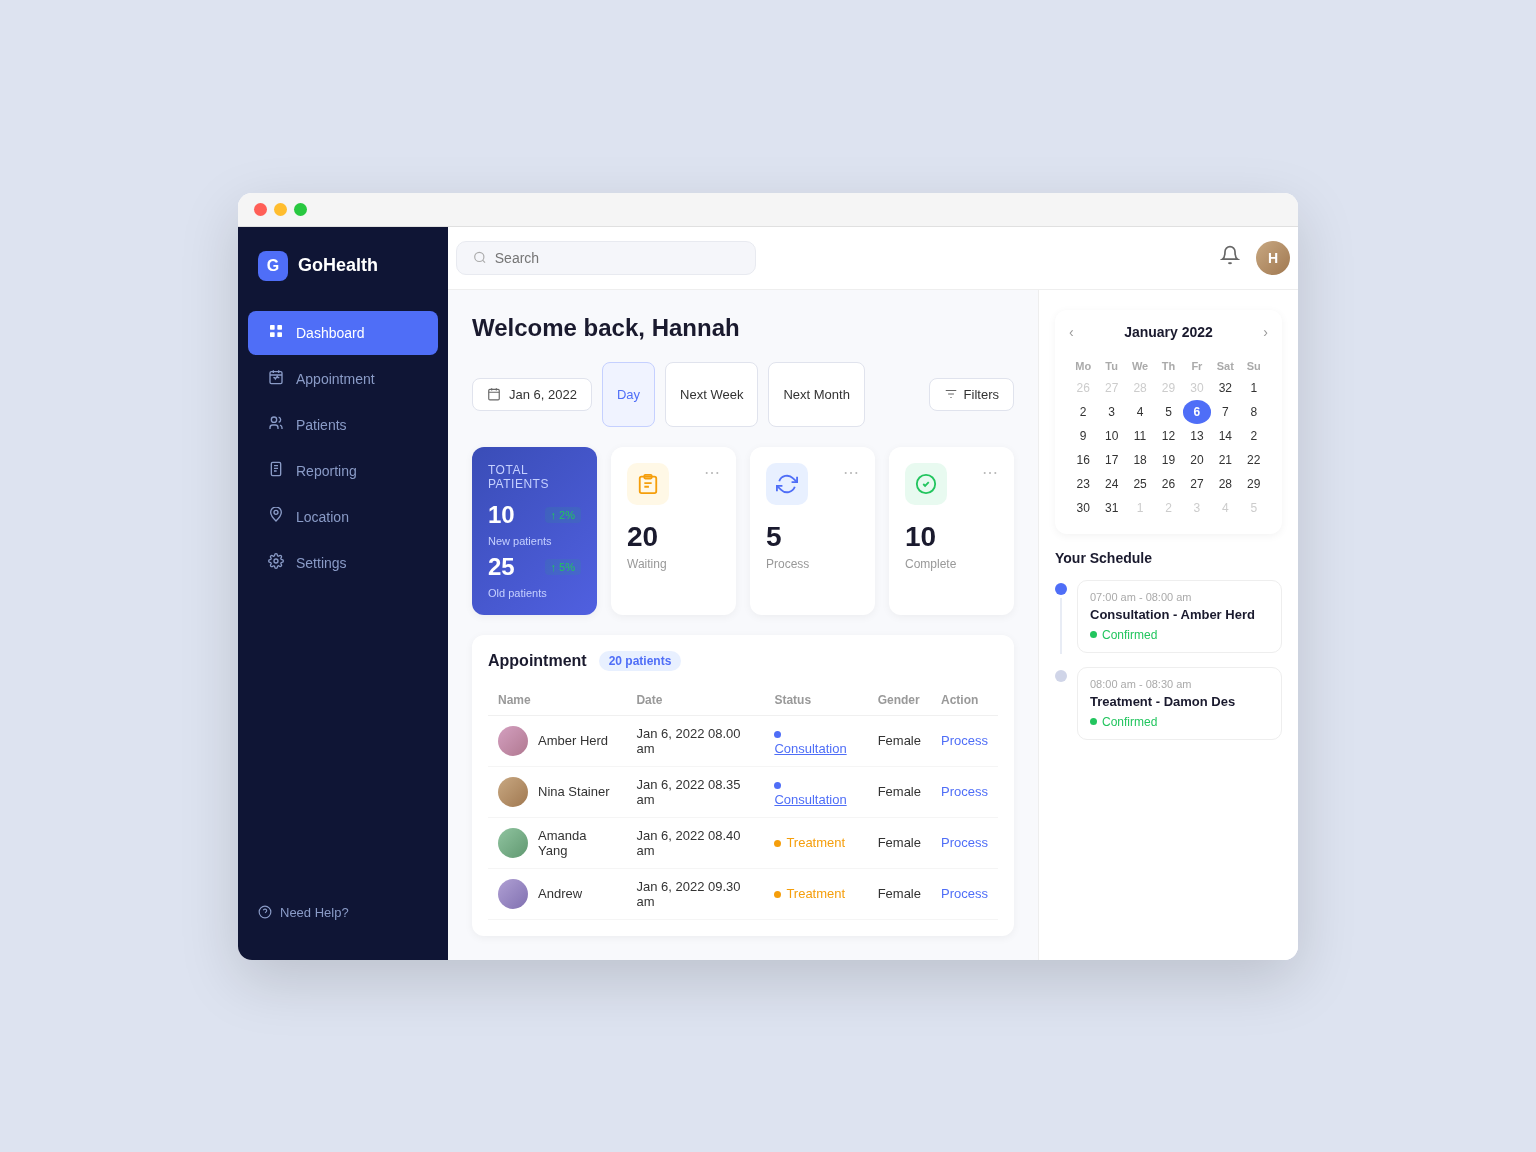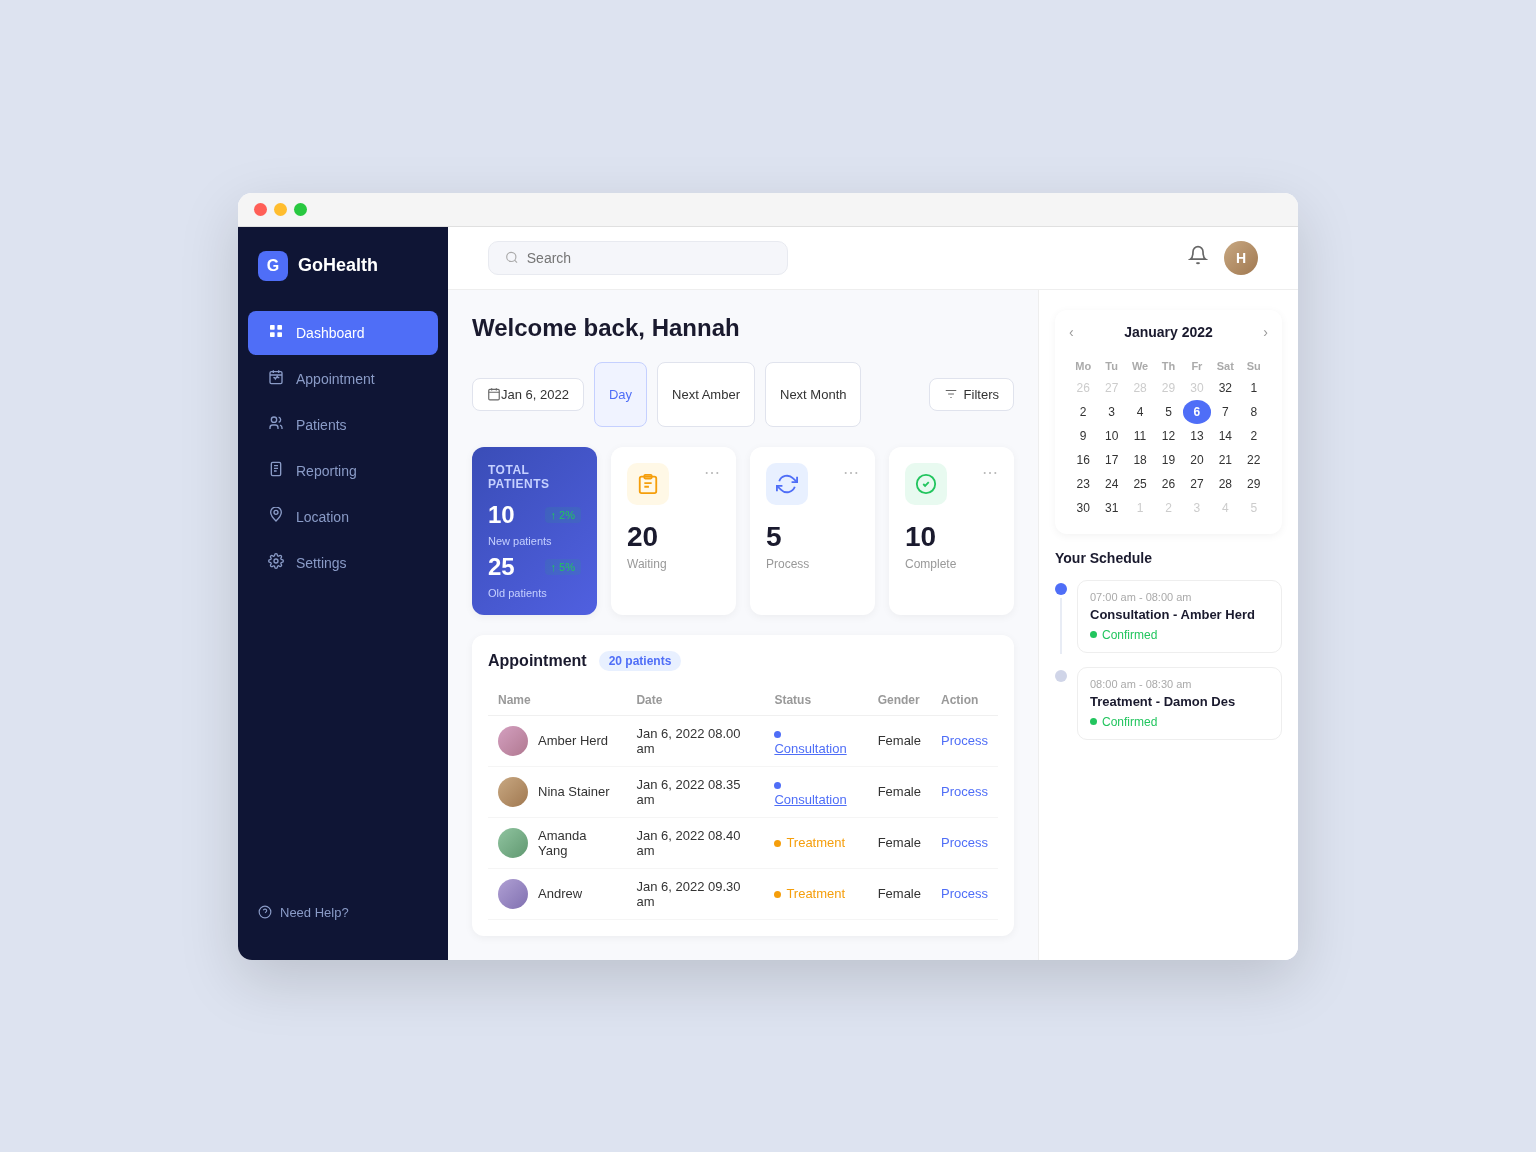--- a/index.html
+++ b/index.html
@@ -98,21 +98,21 @@
     
     .main {
       flex: 1;
       display: flex;
       flex-direction: column;
       background: #f8f9fc;
       overflow: hidden;
     }
     .topbar {
       background: #fff;
-      padding: 14px 40px;
+      padding: 14px 8px;
       display: flex;
       align-items: center;
       justify-content: space-between;
       border-bottom: 1px solid #eee;
     }
     .search-box {
       display: flex;
       align-items: center;
       gap: 8px;
       background: #f5f6fa;
@@ -179,20 +179,21 @@
     
     .filters-bar {
       display: flex;
       align-items: center;
       gap: 10px;
       margin-bottom: 20px;
     }
     .date-btn {
       display: flex;
       align-items: center;
+      gap: 8px;
       background: #fff;
       border: 1px solid #e0e3ed;
       border-radius: 8px;
       padding: 8px 14px;
       font-size: 13px;
       color: #333;
       cursor: pointer;
     }
     .filter-btn {
       background: #fff;
@@ -235,21 +236,21 @@
       box-shadow: 0 2px 8px rgba(0,0,0,0.05);
     }
     .stat-card.dark {
       background: linear-gradient(135deg, #3a4db7, #5060e0);
       color: #fff;
     }
     .stat-title {
       font-size: 12px;
       color: #8a9bc7;
       margin-bottom: 10px;
-      font-weight: 700;
+      font-weight: 400;
       text-transform: uppercase;
       letter-spacing: 0.5px;
     }
     .stat-card.dark .stat-title { color: #c5d0ff; }
     .stat-numbers { display: flex; flex-direction: column; gap: 6px; }
     .stat-row { display: flex; align-items: center; justify-content: space-between; }
     .stat-num { font-size: 24px; font-weight: 700; color: #1a1a2e; }
     .stat-card.dark .stat-num { color: #fff; }
     .stat-badge {
       font-size: 11px;
@@ -532,21 +533,21 @@
 
           <div class="filters-bar">
             <button class="date-btn">
               <svg width="14" height="14" viewBox="0 0 24 24" fill="none" stroke="#666" stroke-width="2">
                   <rect x="3" y="4" width="18" height="18" rx="2"></rect>
                   <path d="M3 9h18M8 2v4M16 2v4"></path>
                 </svg>
               <span>Jan 6, 2022</span>
             </button>
             <button class="filter-btn active">Day</button>
-            <button class="filter-btn">Next Amber</button>
+            <button class="filter-btn">Next Week</button>
             <button class="filter-btn">Next Month</button>
             <button class="filters-btn">
               <svg width="14" height="14" viewBox="0 0 24 24" fill="none" stroke="#666" stroke-width="2">
                   <path d="M3 6h18M7 12h10M11 18h2"></path>
                 </svg>
               <span>Filters</span>
             </button>
           </div>
 
           <div class="stats-row">

